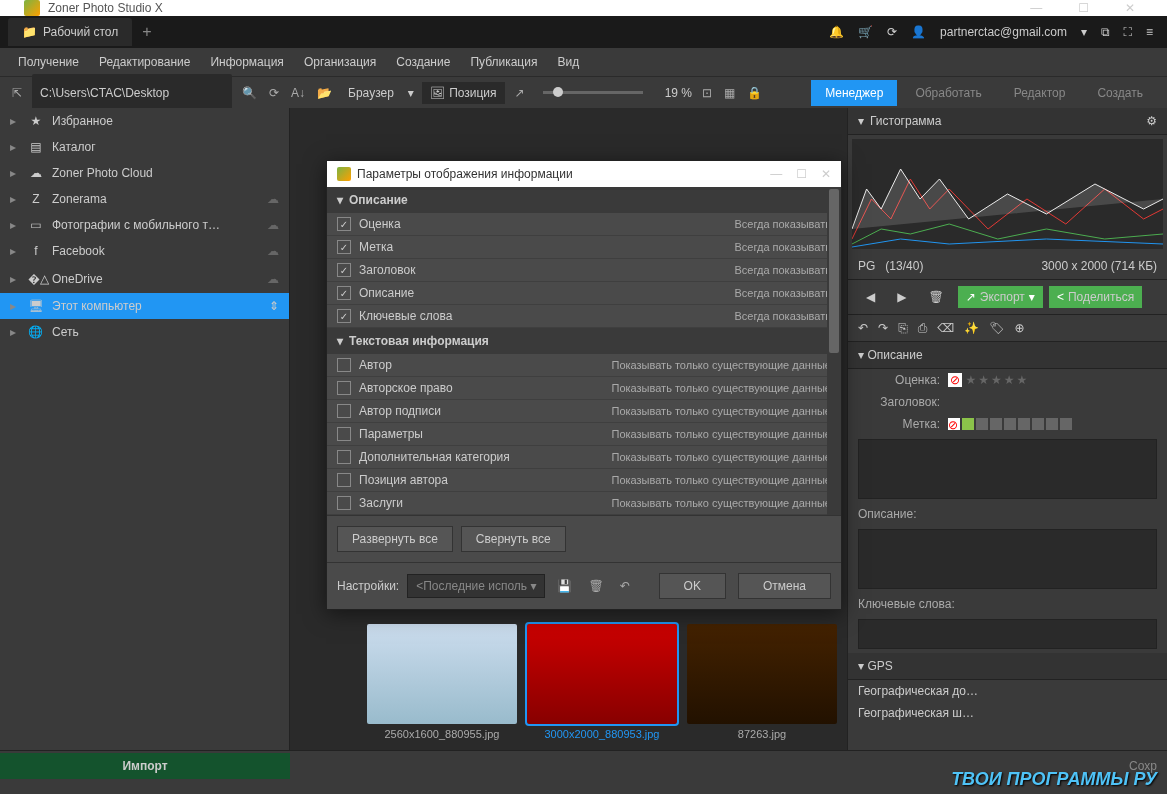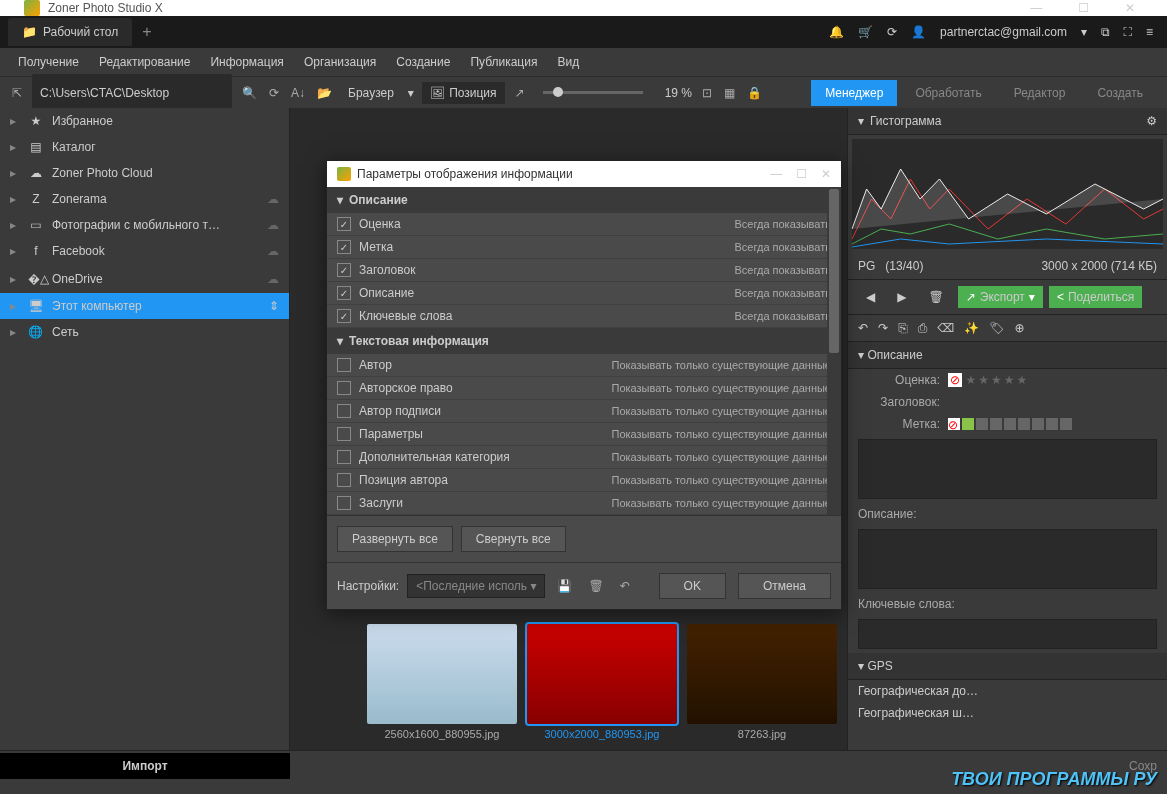--- a/index.html
+++ b/index.html
@@ -54,21 +54,21 @@
 .rp-icons{display:flex;gap:10px;padding:6px 10px;color:#888;border-bottom:1px solid #222}
 .rp-section{padding:6px 10px;background:#333;border-bottom:1px solid #222}
 .rp-field{display:flex;padding:4px 10px;align-items:center}
 .rp-field .lbl{width:90px;color:#aaa;text-align:right;padding-right:8px}
 .rp-field .val{flex:1}
 .stars{color:#666;letter-spacing:2px}
 .colorboxes{display:flex;gap:2px}
 .colorboxes span{width:12px;height:12px;display:inline-block}
 .textarea{background:#2a2a2a;min-height:60px;margin:4px 10px;border:1px solid #222}
 .bottombar{height:30px;background:#3a3a3a;border-top:1px solid #222;display:flex;align-items:center}
-.bottombar .import{width:290px;text-align:center;padding:6px;background:#000000;cursor:pointer;font-weight:bold}
+.bottombar .import{width:290px;text-align:center;padding:6px;background:#14532d;cursor:pointer;font-weight:bold}
 .watermark{position:absolute;right:10px;bottom:4px;color:#4fc3f7;font-weight:bold;font-style:italic;text-shadow:1px 1px 2px #000;font-size:18px}
 
 
 .dialog{position:absolute;left:326px;top:160px;width:516px;background:#4a4a4a;border:1px solid #222;box-shadow:0 4px 20px rgba(0,0,0,.5);z-index:100}
 .dlg-title{background:#fff;color:#333;padding:6px 10px;display:flex;align-items:center;gap:6px}
 .dlg-title .logo{width:14px;height:14px;background:linear-gradient(135deg,#7cb342,#ffa000);border-radius:2px}
 .dlg-title .wc{margin-left:auto;display:flex;gap:14px;color:#666}
 .dlg-title .wc span{cursor:pointer}
 .dlg-body{max-height:360px;overflow-y:auto;background:#4a4a4a;position:relative}
 .dlg-section{background:#3a3a3a;padding:6px 10px;display:flex;align-items:center;gap:6px;font-weight:bold}

